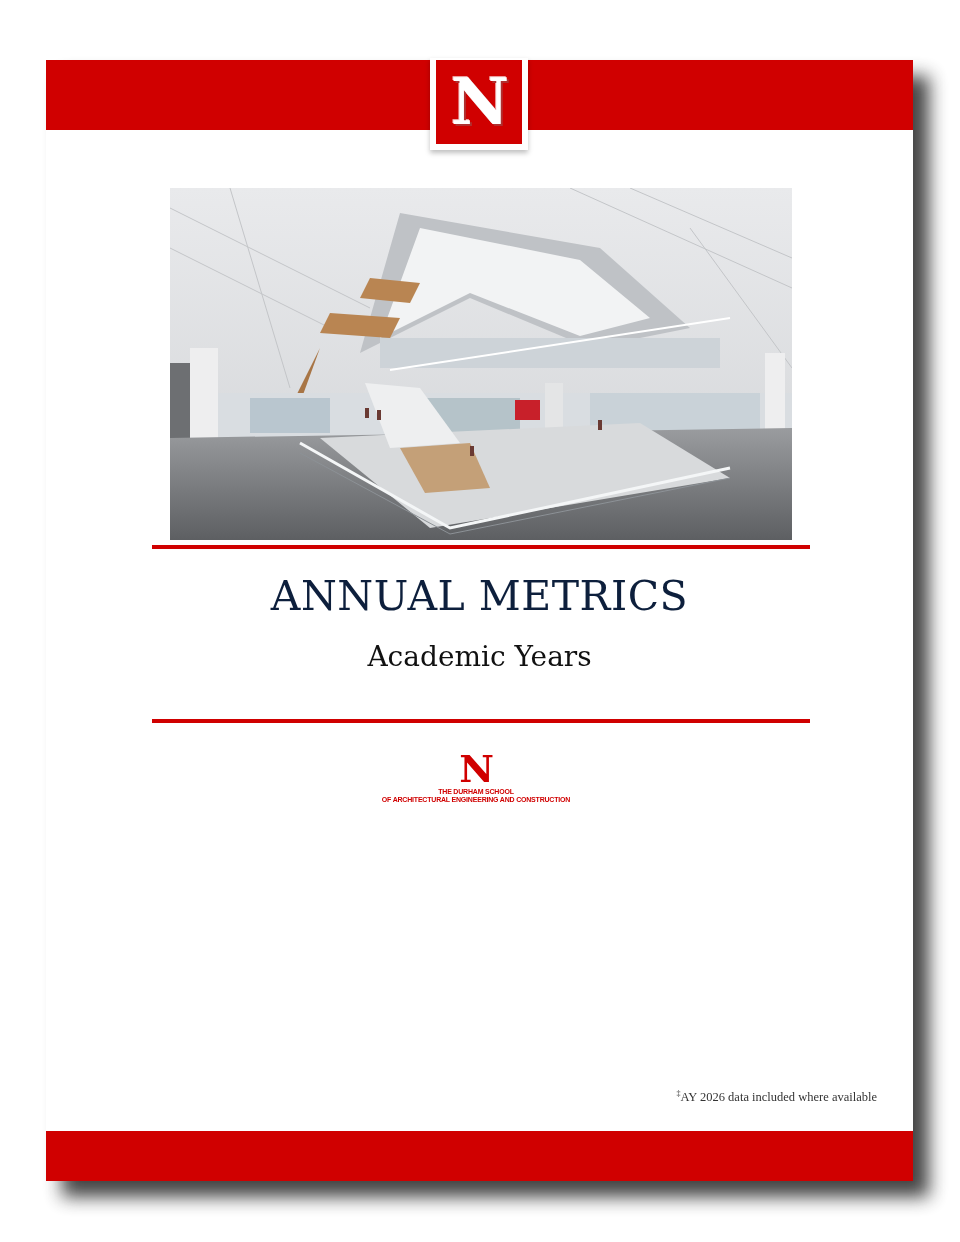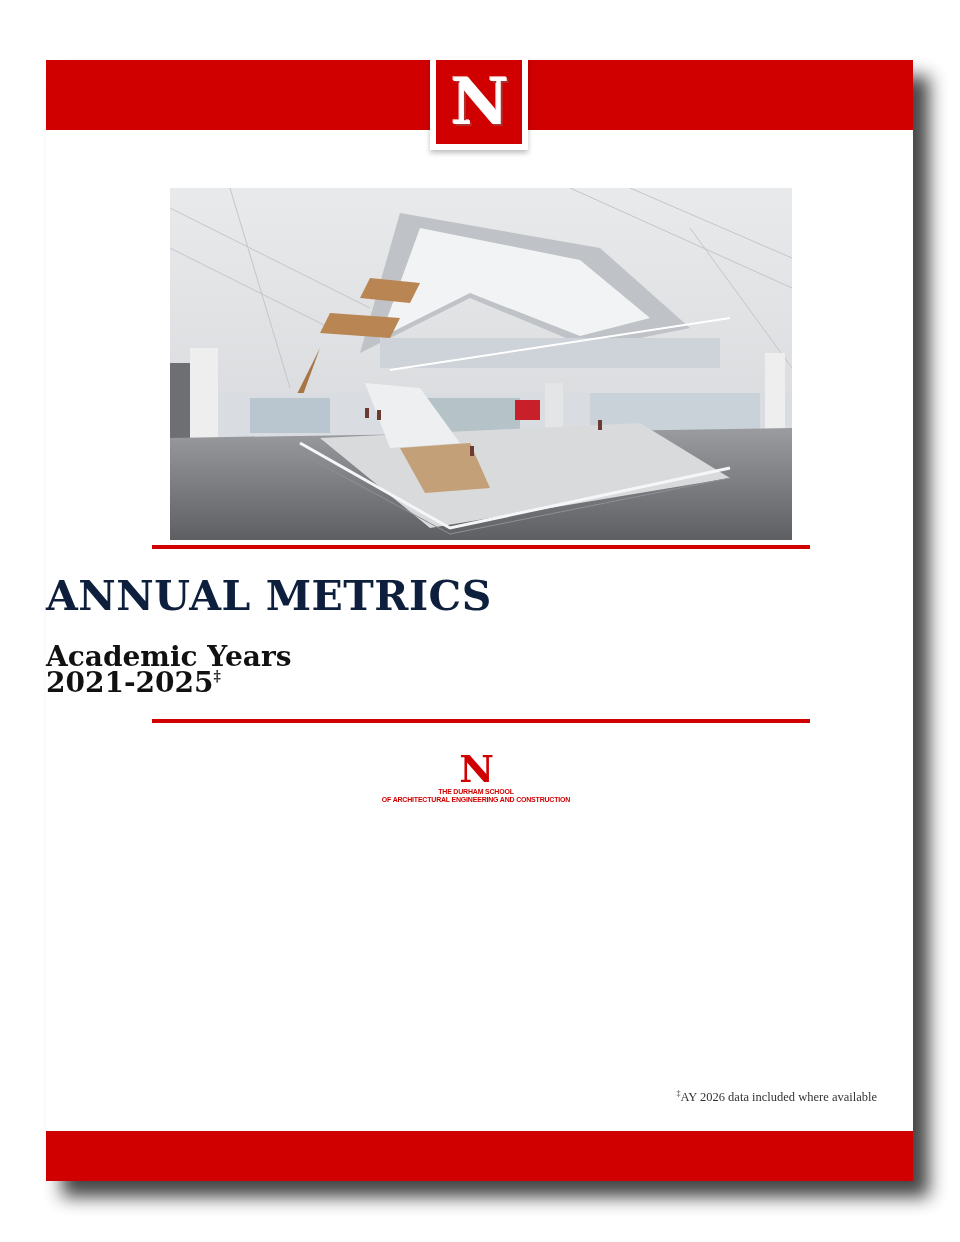--- a/index.html
+++ b/index.html
@@ -6,21 +6,21 @@
   body { width:960px; height:1242px; background:#ffffff; position:relative; overflow:hidden; font-family:"DejaVu Serif", serif; }
   .shadow { position:absolute; left:62px; top:76px; width:867px; height:1121px; background:#3a3a3a; filter:blur(9px); opacity:0.95; }
   .page { position:absolute; left:46px; top:60px; width:867px; height:1121px; background:#ffffff; overflow:visible; }
   .band-top { position:absolute; left:0; top:0; width:867px; height:70px; background:#d00000; }
   .band-bottom { position:absolute; left:0; bottom:0; width:867px; height:50px; background:#d00000; }
   .logo-tab { position:absolute; left:384px; top:-2px; width:98px; height:92px; background:#ffffff; box-shadow:0 3px 5px rgba(0,0,0,0.25); }
   .logo-tab .inner { position:absolute; left:6px; top:2px; width:86px; height:84px; background:#d00000; display:flex; align-items:center; justify-content:center; }
   .n-glyph { font-family:"DejaVu Serif", serif; font-weight:bold; font-size:64px; line-height:1; color:#ffffff; text-shadow:2px 2px 0 #b03030, -1px -1px 0 #f3c9c9; letter-spacing:-2px; }
   .photo { position:absolute; left:124px; top:128px; width:622px; height:352px; overflow:hidden; background:#cfd2d5; }
   .rule { position:absolute; left:106px; width:658px; height:4px; background:#d00000; }
-  .title { position:absolute; left:0; width:867px; text-align:left; color:#0e2040; font-family:"DejaVu Serif", serif; font-weight:bold; }
+  .title { position:absolute; left:0; width:867px; text-align:center; color:#0e2040; font-family:"DejaVu Serif", serif; font-weight:normal; }
   .t1 { top:512px; font-size:41px; letter-spacing:0.5px; color:#0d1f3c; }
   .t2 { top:580px; font-size:28px; color:#111111; }
   .t3 { top:606px; font-size:28px; color:#111111; }
   .t3 sup { font-size:14px; vertical-align:top; position:relative; top:2px; }
   .school-logo { position:absolute; left:330px; top:690px; width:200px; text-align:center; color:#d00000; }
   .school-logo .n-small { font-family:"DejaVu Serif", serif; font-weight:bold; font-size:38px; line-height:38px; color:#d00000; letter-spacing:-1px; }
   .school-logo .line { font-family:"Liberation Sans", sans-serif; font-weight:bold; font-size:7px; line-height:8px; letter-spacing:-0.2px; transform:scaleY(1.15); white-space:nowrap; }
   .footnote { position:absolute; right:36px; top:1029px; font-family:"Liberation Serif", serif; font-size:12.5px; color:#333333; }
   .footnote sup { font-size:8px; }
 </style>
@@ -97,21 +97,20 @@
         <rect x="428" y="232" width="4" height="10"></rect>
         <rect x="300" y="258" width="4" height="10"></rect>
       </g>
     </svg>
   </div>
 
   <div class="rule" style="top:485px;"></div>
 
   <div class="title t1">ANNUAL METRICS</div>
   <div class="title t2">Academic Years</div>
-  <div class="title t3"><span>2021-2025</span><sup>‡</sup></div>
 
   <div class="rule" style="top:659px;"></div>
 
   <div class="school-logo">
     <div class="n-small">N</div>
     <div class="line">THE DURHAM SCHOOL</div>
     <div class="line">OF ARCHITECTURAL ENGINEERING AND CONSTRUCTION</div>
   </div>
 
   <div class="footnote"><sup>‡</sup><span>AY 2026 data included where available</span></div>

